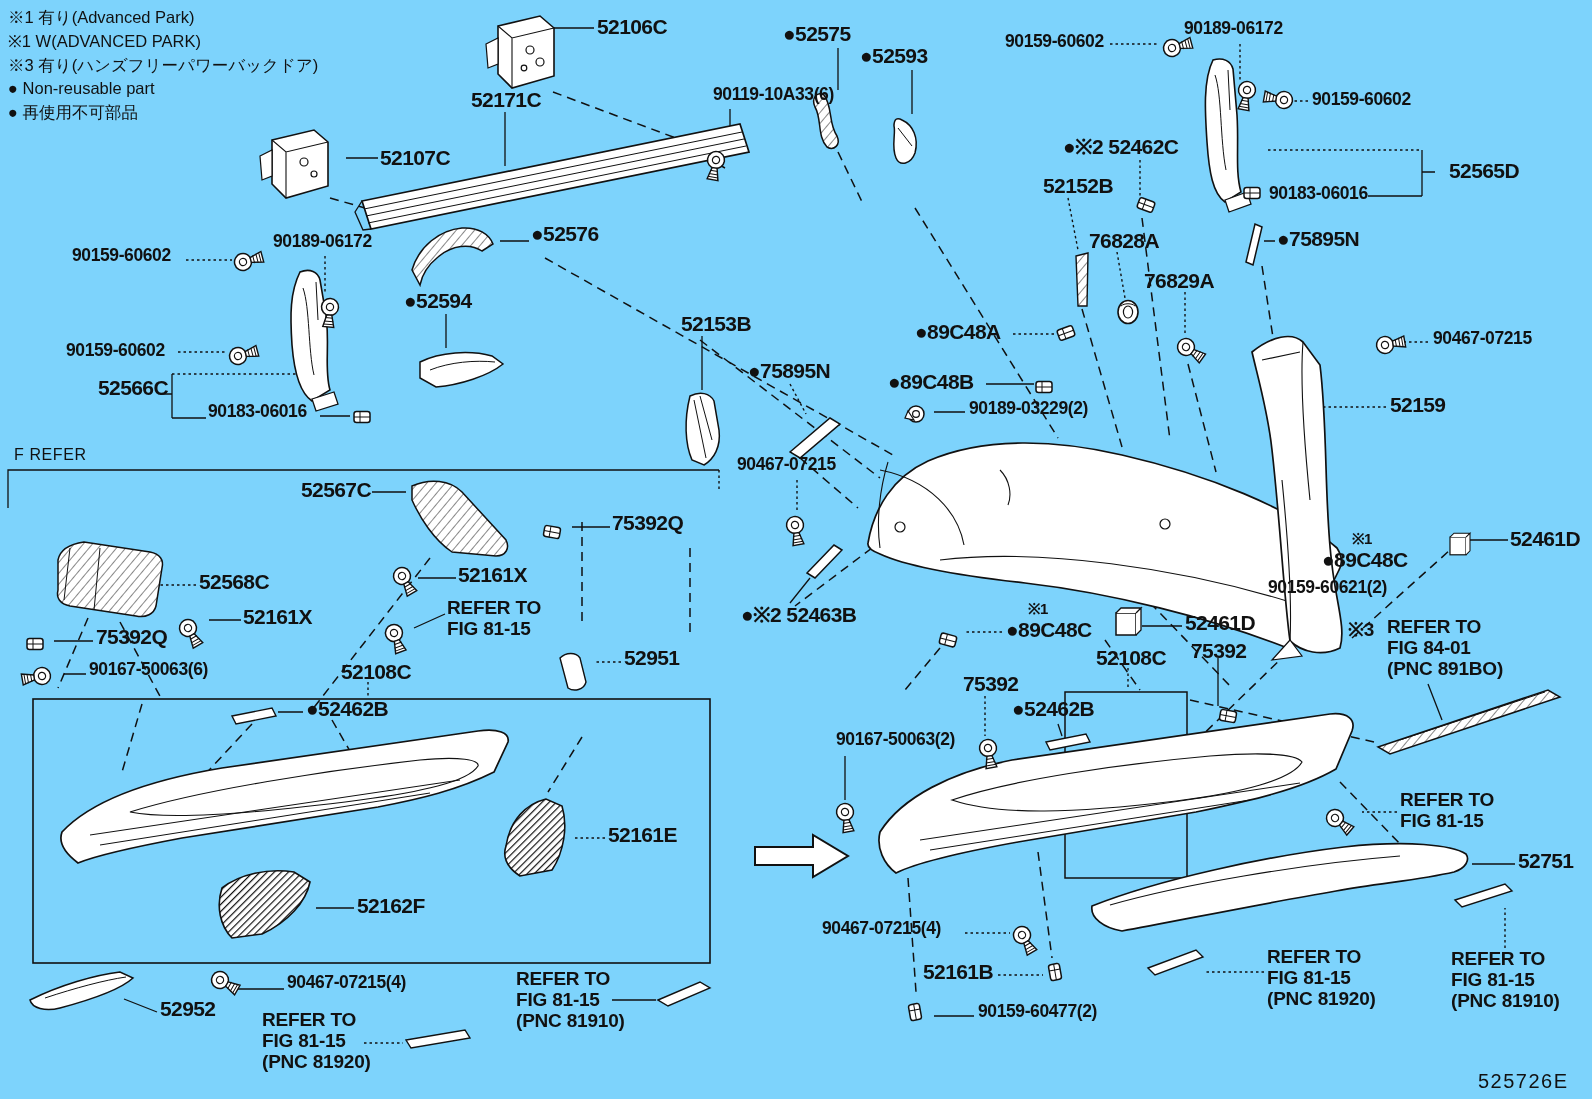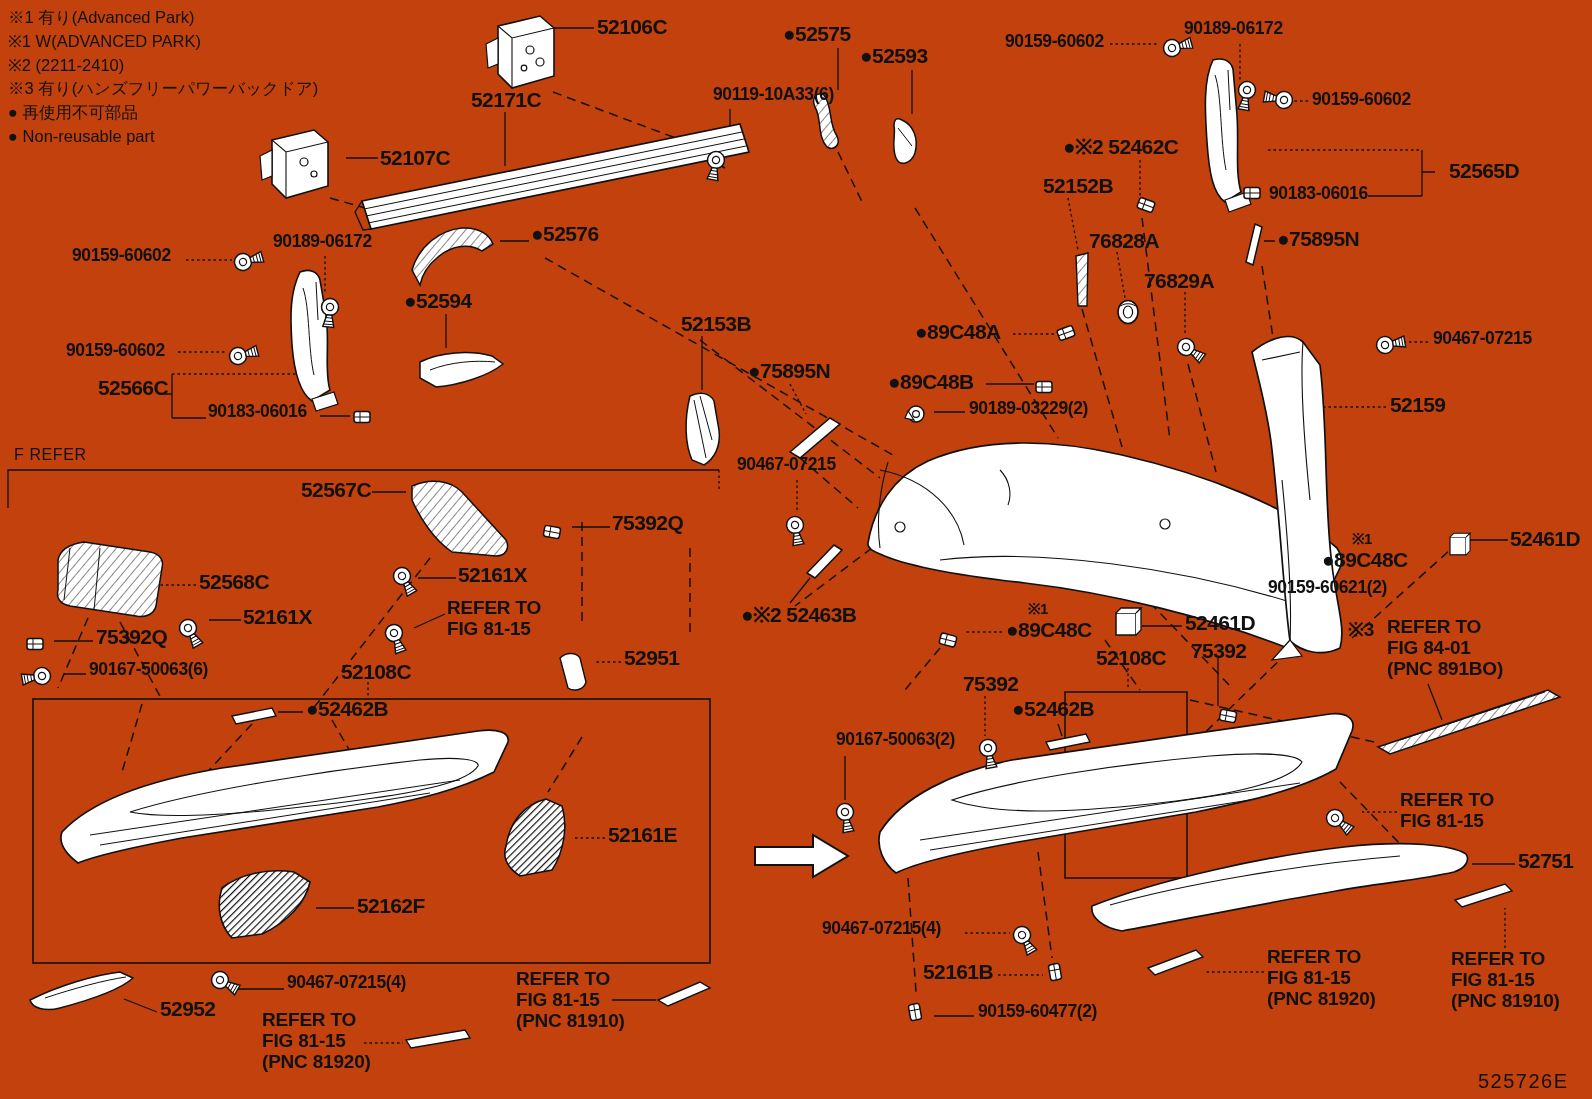--- a/index.html
+++ b/index.html
@@ -1,16 +1,16 @@
 <!DOCTYPE html>
 <html><head>
 <meta charset="utf-8">
 <style>
   html,body{margin:0;padding:0;background:#fff;}
-  #stage{position:relative;width:1592px;height:1099px;background:#c2410c;overflow:hidden;
+  #stage{position:relative;width:1592px;height:1099px;background:#7dd3fc;overflow:hidden;
          font-family:"Liberation Sans",sans-serif;color:#111;}
   #art{position:absolute;left:0;top:0;}
   .lbl{position:absolute;font-weight:bold;font-size:21px;line-height:1.02;letter-spacing:-0.6px;
        white-space:pre;color:#111;}
   .lbl.s{font-size:17.5px;letter-spacing:-0.4px;}
   .lbl.n{font-size:15px;}
   .lbl.ref{font-size:19px;line-height:1.1;letter-spacing:-0.2px;}
   #legend{position:absolute;left:8px;top:6px;font-size:16.5px;line-height:23.8px;white-space:pre;
           font-weight:normal;color:#111;}
   #fsport{position:absolute;left:14px;top:446px;font-size:16px;letter-spacing:0.6px;font-weight:normal;}
@@ -272,21 +272,21 @@
       <path d="M1110,905 C1180,885 1300,864 1400,856" stroke-width="1.1" fill="none"></path>
     </g>
     <g>
       <path d="M1148,968 L1196,950 L1203,957 L1155,975 Z" fill="#fff" stroke="#111" stroke-width="1.4"></path>
     </g>
     <g>
       <path d="M1455,900 L1505,884 L1512,891 L1462,907 Z" fill="#fff" stroke="#111" stroke-width="1.4"></path>
     </g>
   </svg>
 
-  <div id="legend"><div>※1 有り(Advanced Park)</div><div>※1 W(ADVANCED PARK)</div><div>※2 (2211-2410)</div><div>※3 有り(ハンズフリーパワーバックドア)</div><div>● 再使用不可部品</div><div>● Non-reusable part</div></div>
+  <div id="legend"><div>※1 有り(Advanced Park)</div><div>※1 W(ADVANCED PARK)</div><div>※3 有り(ハンズフリーパワーバックドア)</div><div>● Non-reusable part</div><div>● 再使用不可部品</div></div>
   <div id="fsport">F REFER</div>
   <div id="labels">
       <div class="lbl" style="left: 597px; top: 16px;">52106C</div>
       <div class="lbl" style="left: 783px; top: 23px;">●52575</div>
       <div class="lbl" style="left: 860px; top: 45px;">●52593</div>
       <div class="lbl s" style="left: 1005px; top: 33px;">90159-60602</div>
       <div class="lbl s" style="left: 1184px; top: 20px;">90189-06172</div>
       <div class="lbl" style="left: 471px; top: 89px;">52171C</div>
       <div class="lbl s" style="left: 668px; top: 86px; margin-left: 45px;">90119-10A33(6)</div>
       <div class="lbl s" style="left: 1312px; top: 91px;">90159-60602</div>

